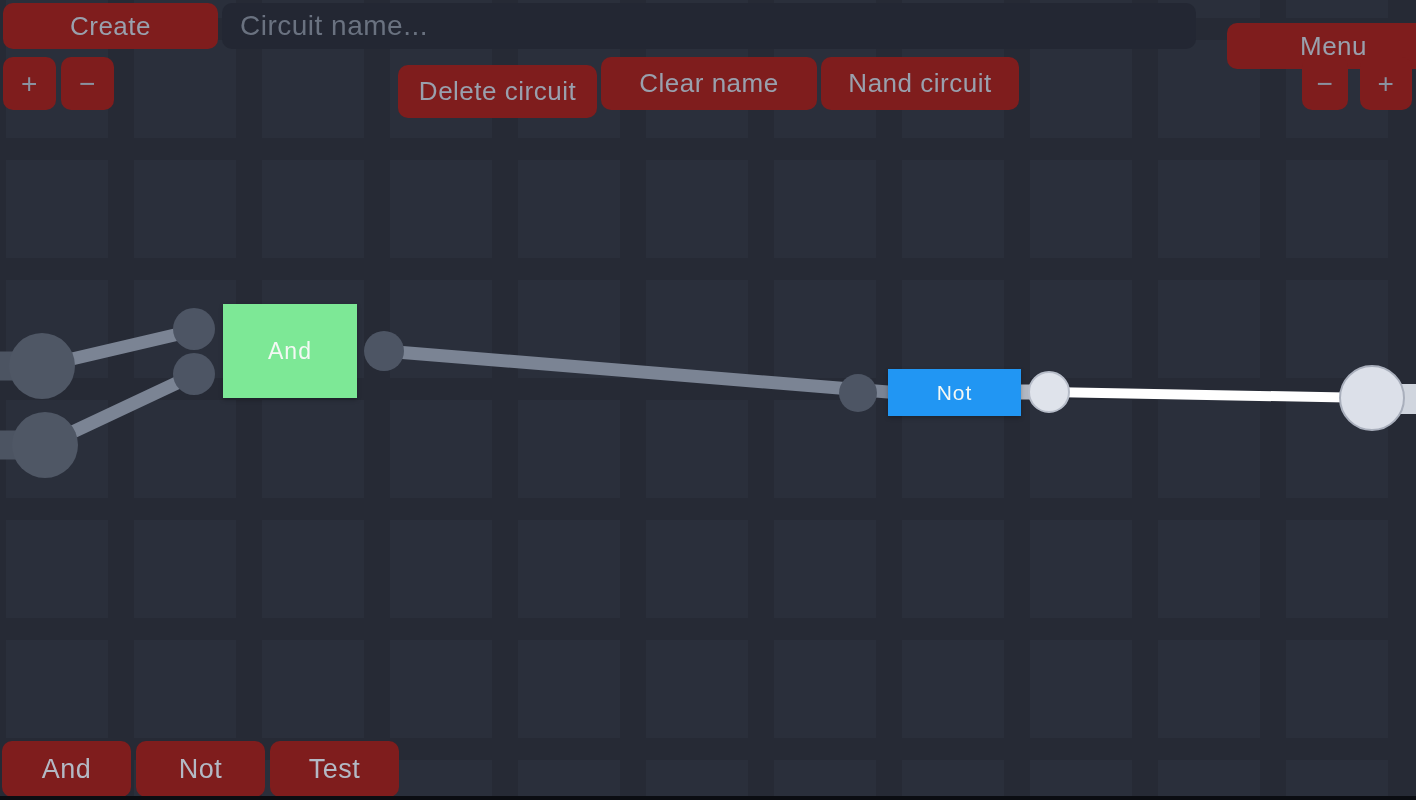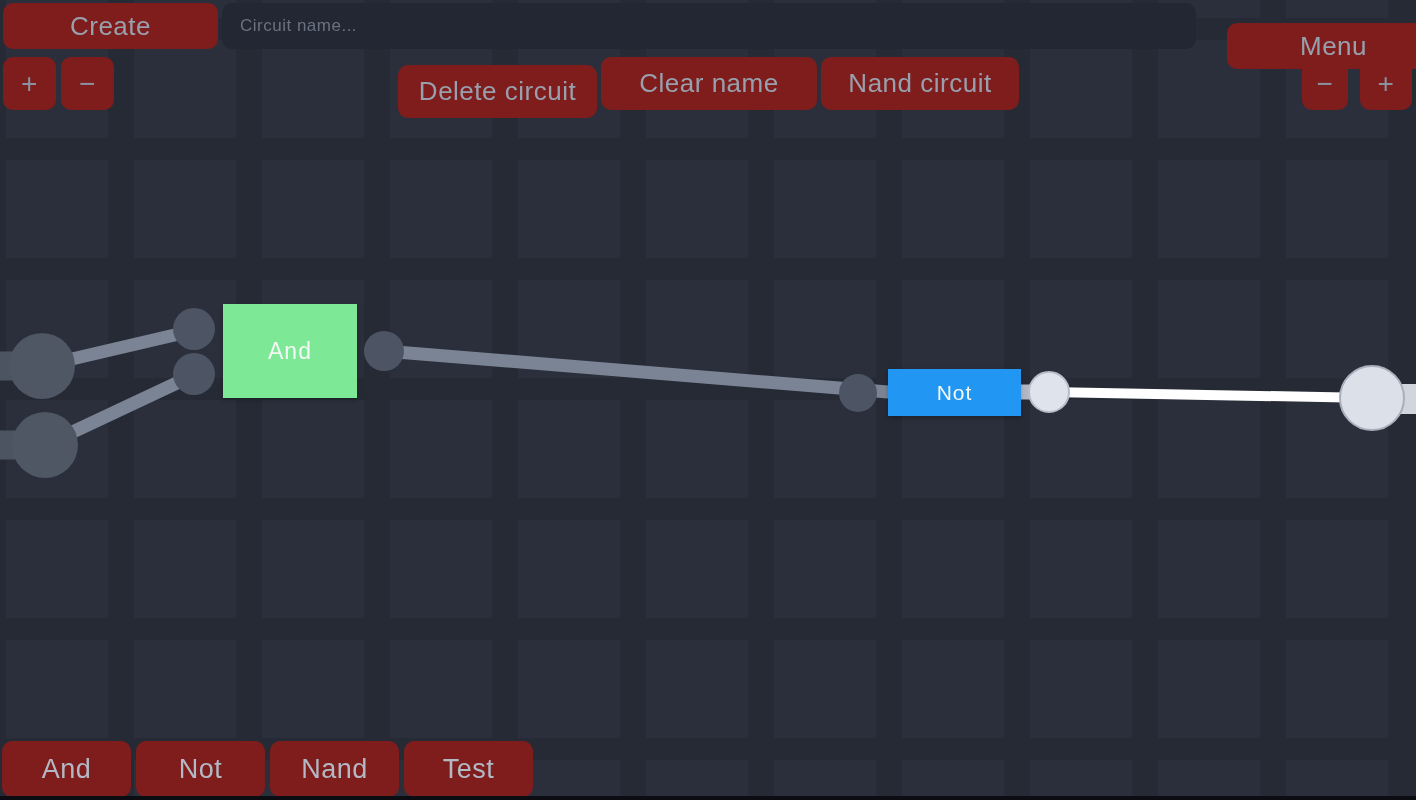--- a/index.html
+++ b/index.html
@@ -16,21 +16,21 @@
     position:absolute;background:#7f1d1d;border:none;border-radius:10px;
     color:#99a0ad;display:flex;align-items:center;justify-content:center;
     font-family:"Liberation Sans", sans-serif;font-weight:300;
     font-size:26px;letter-spacing:0.5px;cursor:pointer;box-sizing:border-box;
   }
   .zoom-btn{font-size:28px;color:#8a92a0;font-weight:300;}
   #circuit-name{
     position:absolute;left:222px;top:3px;width:974px;height:46px;
     background:#232733;border:none;border-radius:10px;box-sizing:border-box;
     padding:0 18px;font-family:"Liberation Sans", sans-serif;font-weight:300;
-    font-size:17px;letter-spacing:0.5px;color:#aab1bd;outline:none;
+    font-size:28px;letter-spacing:0.5px;color:#aab1bd;outline:none;
   }
   #circuit-name::placeholder{color:#6a7280;opacity:1;}
   #create-btn{left:3px;top:3px;width:215px;height:46px;}
   #menu-btn{left:1227px;top:3px;width:213px;height:46px;margin-top:20px;}
   #zoom-in-left{left:3px;top:57px;width:53px;height:53px;}
   #zoom-out-left{left:61px;top:57px;width:53px;height:53px;}
   #delete-circuit-btn{left:398px;top:65px;width:199px;height:53px;}
   #clear-board-btn{left:601px;top:57px;width:216px;height:53px;}
   #open-circuit-btn{left:821px;top:57px;width:198px;height:53px;}
   #zoom-out-right{left:1302px;top:57px;width:46px;height:53px;}
@@ -84,17 +84,16 @@
 <button class="btn zoom-btn" id="zoom-out-left">−</button>
 <button class="btn" id="delete-circuit-btn">Delete circuit</button>
 <button class="btn" id="clear-board-btn">Clear name</button>
 <button class="btn" id="open-circuit-btn">Nand circuit</button>
 <button class="btn zoom-btn" id="zoom-out-right">−</button>
 <button class="btn zoom-btn" id="zoom-in-right">+</button>
 
 <div id="palette">
   <button class="btn palette-btn">And</button>
   <button class="btn palette-btn">Not</button>
-  <button class="btn palette-btn">Nand</button>
   <button class="btn palette-btn">Test</button>
 </div>
 
 <div id="bottom-strip"></div>
 
 </body></html>

